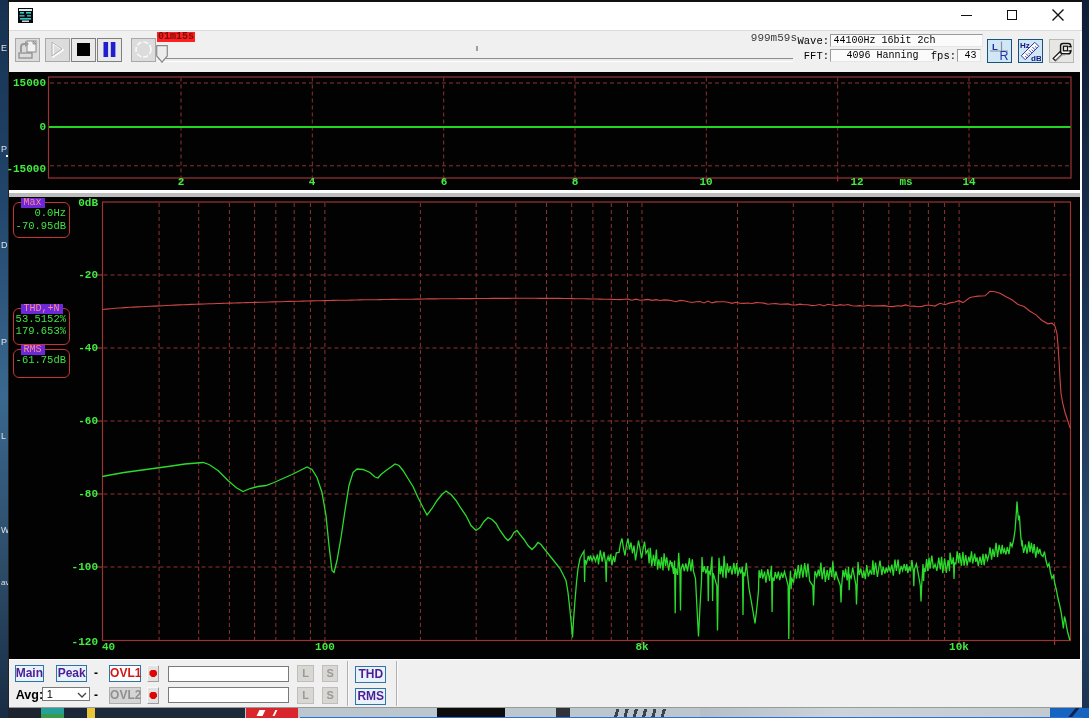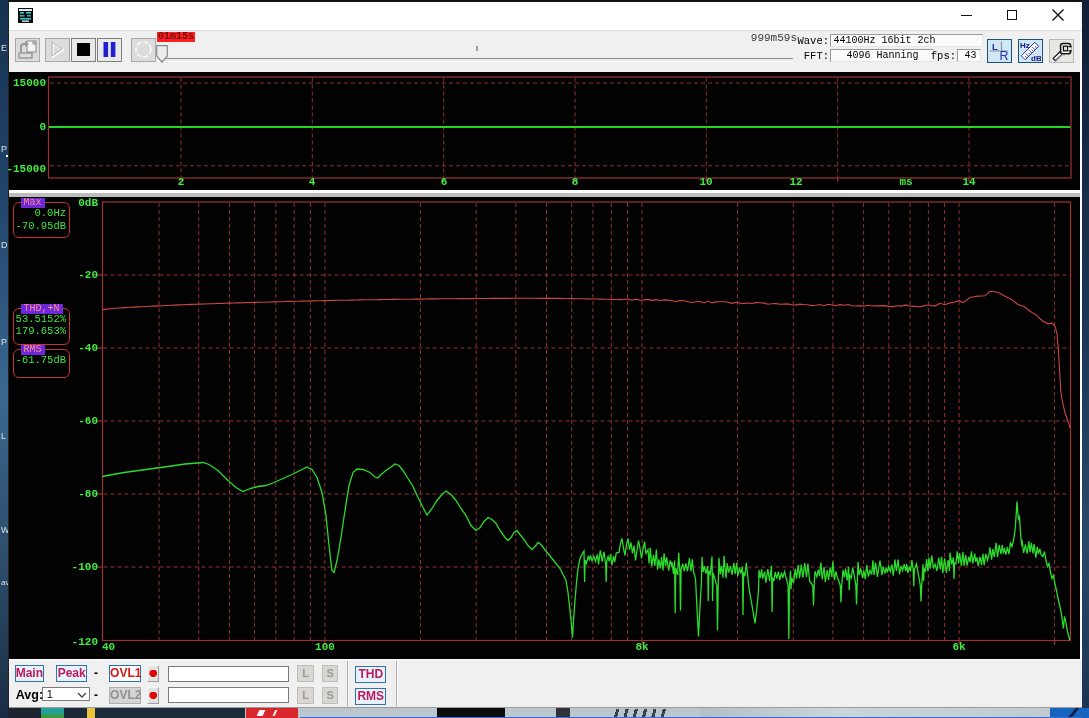--- a/index.html
+++ b/index.html
@@ -30,21 +30,21 @@
 #spanel{left:9px;top:196.5px;width:1071px;height:462.5px;background:#020202}
 svg{position:absolute;left:0;top:0}
 .gd{stroke:#8e3333;stroke-width:1;stroke-dasharray:4 3;fill:none}
 .bd{stroke:#9c3434;stroke-width:1.2;fill:none}
 
 .lbox{position:absolute;border:1.5px solid #c43434;border-radius:6px;background:#020202}
 .lbox .leg{position:absolute;top:-5px;left:7px;background:#6d28d9;padding:0 3px;color:#ff8a8a;font-family:"Liberation Mono",monospace;font-size:10px;line-height:10px}
 .lbox .val{color:#3fe43f;font-family:"Liberation Mono",monospace;font-size:10.5px;line-height:12.5px;text-align:right;padding:4px 3px 0 0;white-space:pre}
 
 #bbar{left:9px;top:659px;width:1073px;height:49px;background:#f0f0f0;border-top:1px solid #fbfbfb}
-.bbtn{position:absolute;height:16.5px;background:#e7f2fb;border:1.2px solid #2e74a8;color:#be185d;font-weight:bold;font-size:12px;line-height:14px;text-align:center;font-family:"Liberation Sans",sans-serif}
+.bbtn{position:absolute;height:16.5px;background:#e7f2fb;border:1.2px solid #2e74a8;color:#4c1d95;font-weight:bold;font-size:12px;line-height:14px;text-align:center;font-family:"Liberation Sans",sans-serif}
 .bbtn.gray{background:#d5d5d5;border:1px solid #adadad;color:#909090}
 .sbtn{position:absolute;width:17px;height:16.5px;background:#d9d7d4;border:1px solid #c0beba;color:#9a9a9a;font-weight:bold;font-size:11px;line-height:14px;text-align:center}
 .dotb{position:absolute;width:12.5px;height:16.5px;background:#e2e2e2;border:1px solid #9f9f9f;border-top-color:#f8f8f8;border-left-color:#f8f8f8}
 .dot{position:absolute;left:1.6px;top:3.6px;width:7.5px;height:7.5px;background:#e00505;clip-path:polygon(30% 0,70% 0,100% 30%,100% 70%,70% 100%,30% 100%,0 70%,0 30%)}
 .tbox{position:absolute;height:16px;background:#fff;border:1px solid #7a7a7a}
 .vsep{position:absolute;top:661px;width:2px;height:45px;border-left:1px solid #b0b0b0;border-right:1px solid #fafafa}
 .infobox{position:absolute;height:13px;background:#fbfbfb;border:1px solid #9a9a9a;border-bottom-color:#e6e6e6;border-right-color:#e6e6e6;font-family:"Liberation Mono",monospace;font-size:10px;line-height:11px;color:#000;white-space:pre}
 .ilab{position:absolute;font-family:"Liberation Mono",monospace;font-size:10.5px;line-height:11px;color:#000;text-align:right}
 .iconb{position:absolute;top:38.5px;width:25px;height:24px;background:#cfe7f7;border:1.5px solid #1a5276}
 </style>
@@ -197,21 +197,21 @@
 <line x1="49" y1="126.5" x2="1070.5" y2="126.5" stroke="#23d523" stroke-width="1.8"></line>
 </svg>
 <div class="glab rt abs" style="left:6px;top:77.5px;width:40px">15000</div>
 <div class="glab rt abs" style="left:6px;top:121.5px;width:40px">0</div>
 <div class="glab rt abs" style="left:6px;top:163.5px;width:40px">-15000</div>
 <div class="glab ct abs" style="left:171px;top:176.5px;width:20px">2</div>
 <div class="glab ct abs" style="left:302px;top:176.5px;width:20px">4</div>
 <div class="glab ct abs" style="left:434px;top:176.5px;width:20px">6</div>
 <div class="glab ct abs" style="left:565px;top:176.5px;width:20px">8</div>
 <div class="glab ct abs" style="left:695px;top:176.5px;width:22px">10</div>
-<div class="glab ct abs" style="left:785px;top:176.5px;width:22px">12</div>
+<div class="glab ct abs" style="left:846px;top:176.5px;width:22px">12</div>
 <div class="glab ct abs" style="left:895px;top:176.5px;width:22px">ms</div>
 <div class="glab ct abs" style="left:958px;top:176.5px;width:22px">14</div>
 
 <div class="abs" id="sep1"></div>
 <div class="abs" id="sep2"></div>
 
 <div class="abs" id="spanel"></div>
 <svg class="abs" style="left:9px;top:196.5px" width="1071" height="462.5" viewBox="9 196.5 1071 462.5">
 <rect x="102.5" y="201.5" width="968" height="438.5" class="bd"></rect>
 <line x1="103.5" y1="274.5" x2="1070" y2="274.5" class="gd"></line>
@@ -261,21 +261,21 @@
 <div class="glab rt abs" style="left:58px;top:197.5px;width:40px">0dB</div>
 <div class="glab rt abs" style="left:58px;top:269.5px;width:40px">-20</div>
 <div class="glab rt abs" style="left:58px;top:342.5px;width:40px">-40</div>
 <div class="glab rt abs" style="left:58px;top:415.5px;width:40px">-60</div>
 <div class="glab rt abs" style="left:58px;top:488.5px;width:40px">-80</div>
 <div class="glab rt abs" style="left:58px;top:561.5px;width:40px">-100</div>
 <div class="glab rt abs" style="left:58px;top:636.5px;width:40px">-120</div>
 <div class="glab abs" style="left:102px;top:642px">40</div>
 <div class="glab ct abs" style="left:313px;top:642px;width:24px">100</div>
 <div class="glab ct abs" style="left:632px;top:642px;width:20px">8k</div>
-<div class="glab ct abs" style="left:946px;top:642px;width:26px">6k</div>
+<div class="glab ct abs" style="left:946px;top:642px;width:26px">10k</div>
 
 <div class="lbox" style="left:12.5px;top:202px;width:57.5px;height:36px">
 <span class="leg">Max</span>
 <div class="val">  0.0Hz
 -70.95dB</div>
 </div>
 <div class="lbox" style="left:12.5px;top:307.5px;width:57.5px;height:37.5px">
 <span class="leg">THD,+N</span>
 <div class="val">53.5152%
 179.653%</div>

